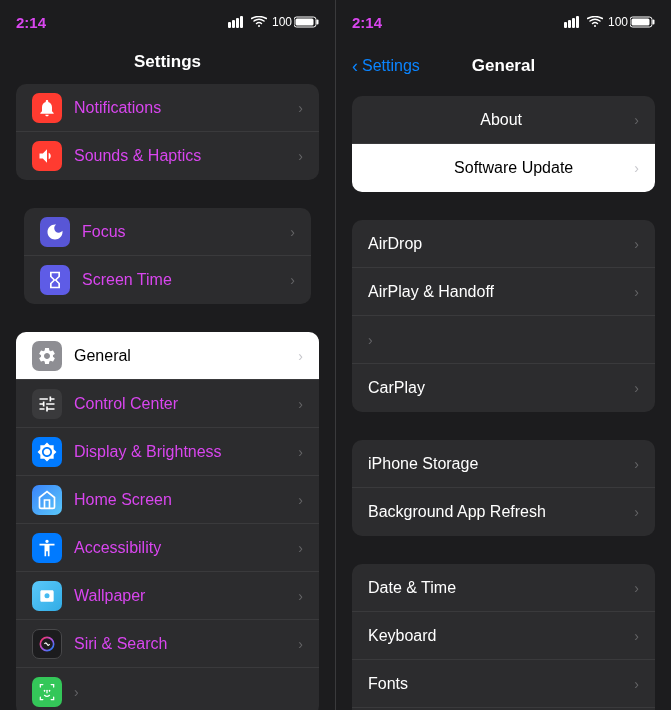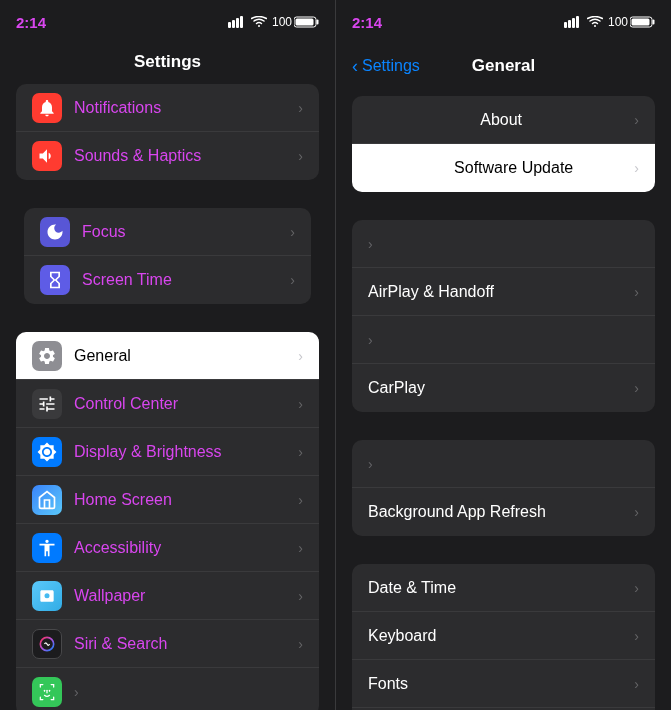--- a/index.html
+++ b/index.html
@@ -456,37 +456,39 @@
         <span class="chevron">›</span>
       </div>
       <div class="right-item highlighted">
         <span class="right-item-label">Software Update</span>
         <span class="chevron">›</span>
       </div>
     </div>
 
     <div style="margin: 0 16px 28px;">
       <div class="right-item">
+        <span class="right-item-label">AirDrop</span>
         <span class="chevron">›</span>
       </div>
       <div class="right-item">
         <span class="right-item-label">AirPlay &amp; Handoff</span>
         <span class="chevron">›</span>
       </div>
       <div class="right-item">
         <span class="chevron">›</span>
       </div>
       <div class="right-item">
         <span class="right-item-label">CarPlay</span>
         <span class="chevron">›</span>
       </div>
     </div>
 
     <div style="margin: 0 16px 28px;">
       <div class="right-item">
+        <span class="right-item-label">iPhone Storage</span>
         <span class="chevron">›</span>
       </div>
       <div class="right-item">
         <span class="right-item-label">Background App Refresh</span>
         <span class="chevron">›</span>
       </div>
     </div>
 
     <div style="margin: 0 16px 28px;">
       <div class="right-item">

